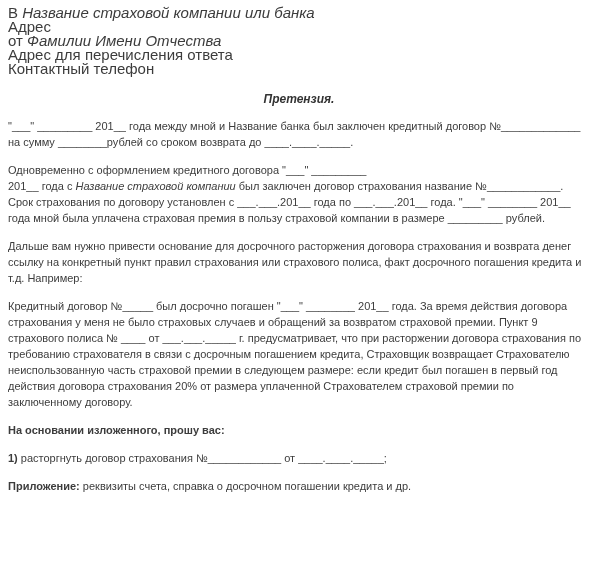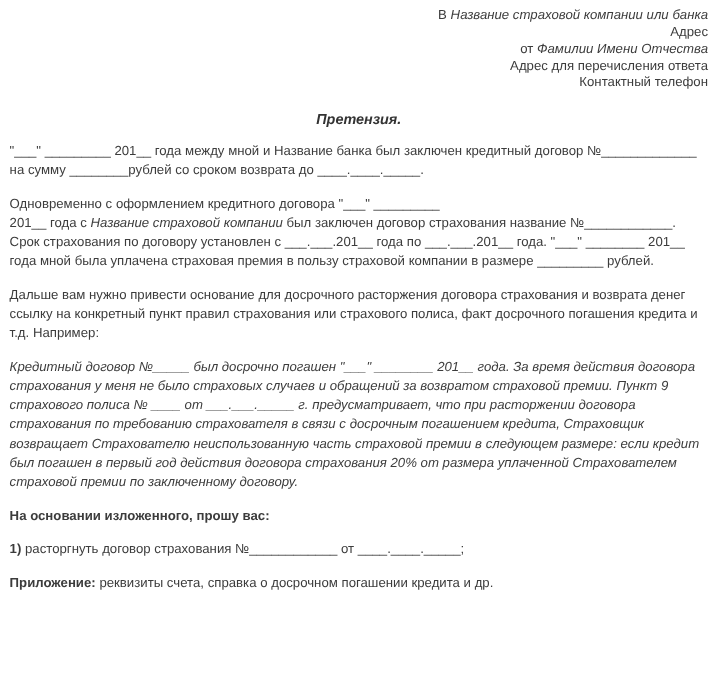--- a/index.html
+++ b/index.html
@@ -3,32 +3,32 @@
 <meta charset="utf-8">
 <style>
   * { margin: 0; padding: 0; box-sizing: border-box; }
   html, body { width: 600px; height: 572px; background: #ffffff; overflow: hidden; }
   body {
     font-family: "Liberation Sans", sans-serif;
     color: #3c3c3c;
     padding: 6px 10px 0 8px;
   }
   .doc { width: 100%; }
-  .header { text-align: right; font-size: 11px; line-height: 14px; }
+  .header { font-size: 15px; line-height: 14px; }
   .header i { font-style: italic; }
   .title {
     text-align: center;
     font-size: 12px;
     font-weight: bold;
     color: #333333;
     margin-top: 16px;
     font-style: italic;
   }
   p { font-size: 11px; line-height: 16px; margin-top: 12px; }
-  .italic { font-style: italic; }
+  .italic { }
   b { font-weight: bold; }
 </style>
 </head>
 <body>
 
 <div class="doc">
 
   <div class="header">
     <div><span>В</span> <i>Название страховой компании или банка</i></div>
     <div>Адрес</div>

